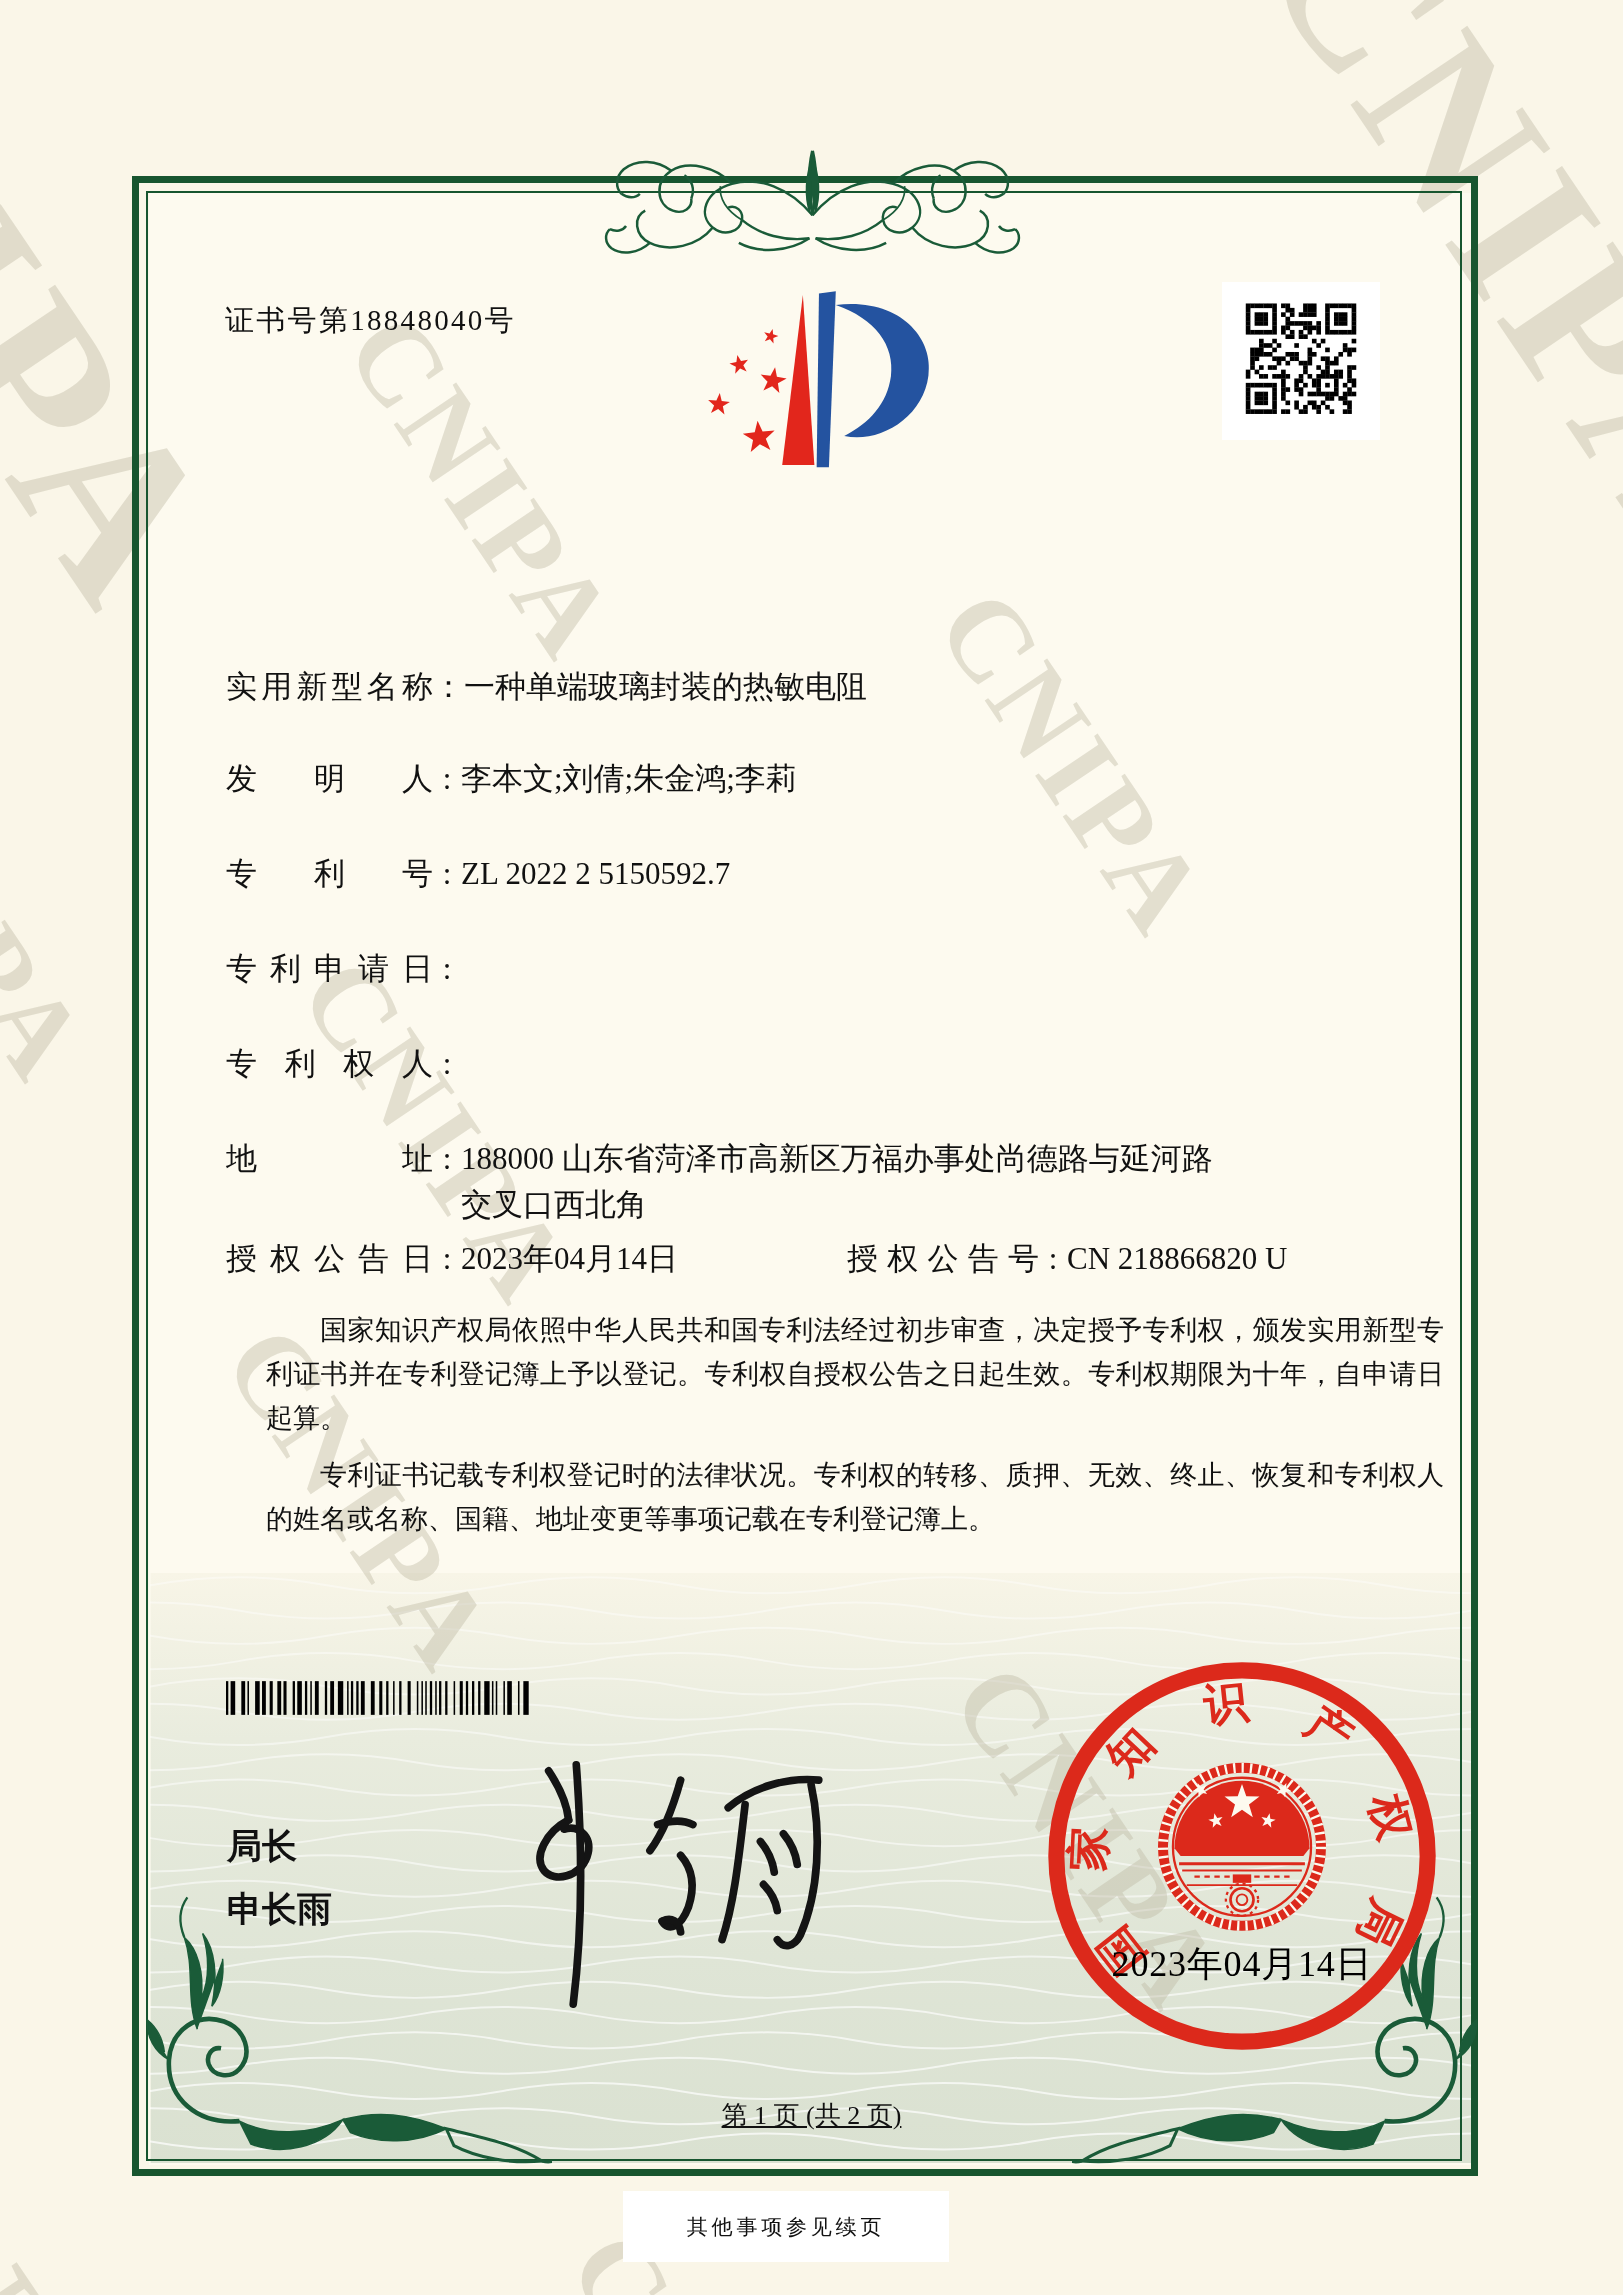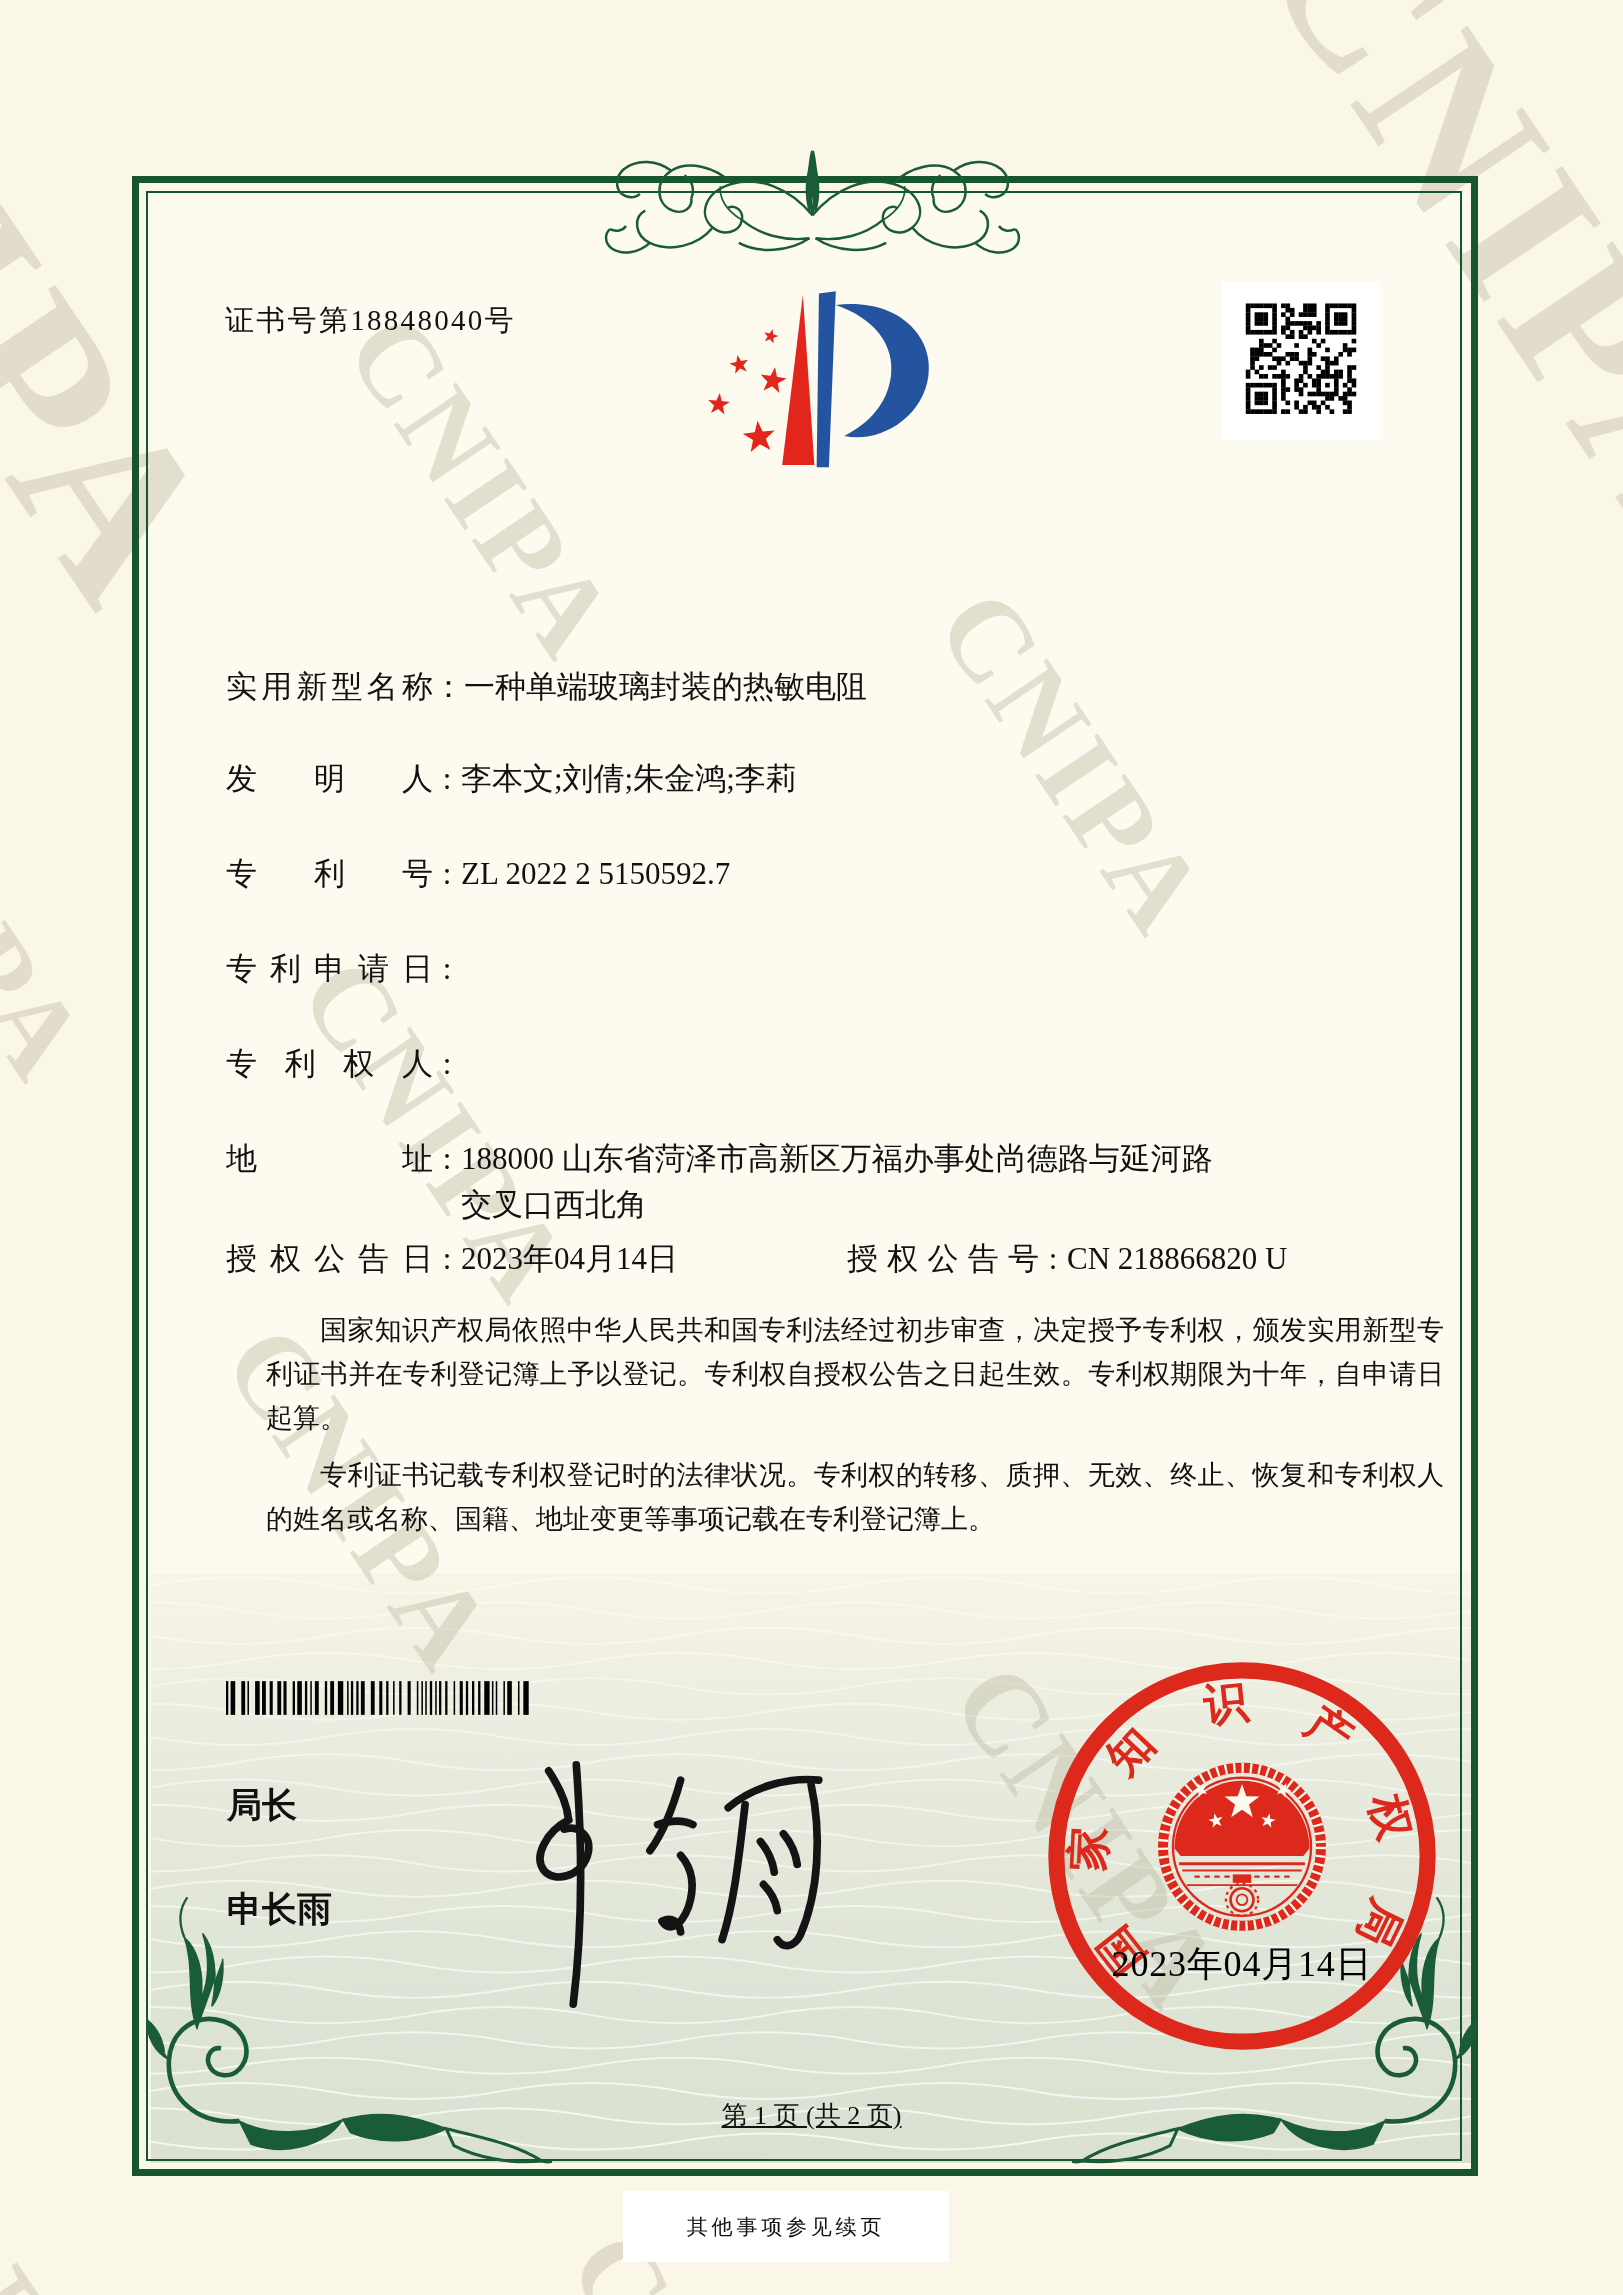--- a/index.html
+++ b/index.html
@@ -27,21 +27,21 @@
   .spread i{font-style:normal;}
   .fcolon{flex:0 0 28px;text-align:center;}
   .fvalue{flex:1;white-space:pre-line;}
   .fgroup{display:flex;}
   #row-grant{left:226px;width:1181px;display:flex;z-index:4;font-size:31px;line-height:46px;}
   #grant-left{display:flex;width:621px;}
   #grant-right{display:flex;}
   #grant-right .flabel{flex:0 0 192px;}
   .bodyp{left:226px;width:1178px;font-size:27px;line-height:44px;text-align:justify;
          text-indent:2em;z-index:4;margin-left:40px;}
-  #exec-title{left:227px;top:1782px;font-size:35px;font-weight:bold;z-index:5;
+  #exec-title{left:227px;top:1823px;font-size:35px;font-weight:bold;z-index:5;
               font-family:"Liberation Sans","DejaVu Sans",sans-serif;}
   #exec-name{left:227px;top:1886px;font-size:35px;font-weight:bold;z-index:5;
              font-family:"Liberation Sans","DejaVu Sans",sans-serif;}
   #footer-page{left:0;top:2098px;width:1623px;text-align:center;font-size:26px;z-index:4;text-decoration:underline;}
   #note-box{left:623px;top:2191px;width:326px;height:71px;background:#ffffff;z-index:4;
             display:flex;align-items:center;justify-content:center;}
   #note-text{font-size:21px;letter-spacing:3.8px;}
   #qr-box{left:1222px;top:282px;width:158px;height:158px;background:#ffffff;z-index:4;}
 </style>
 </head>

